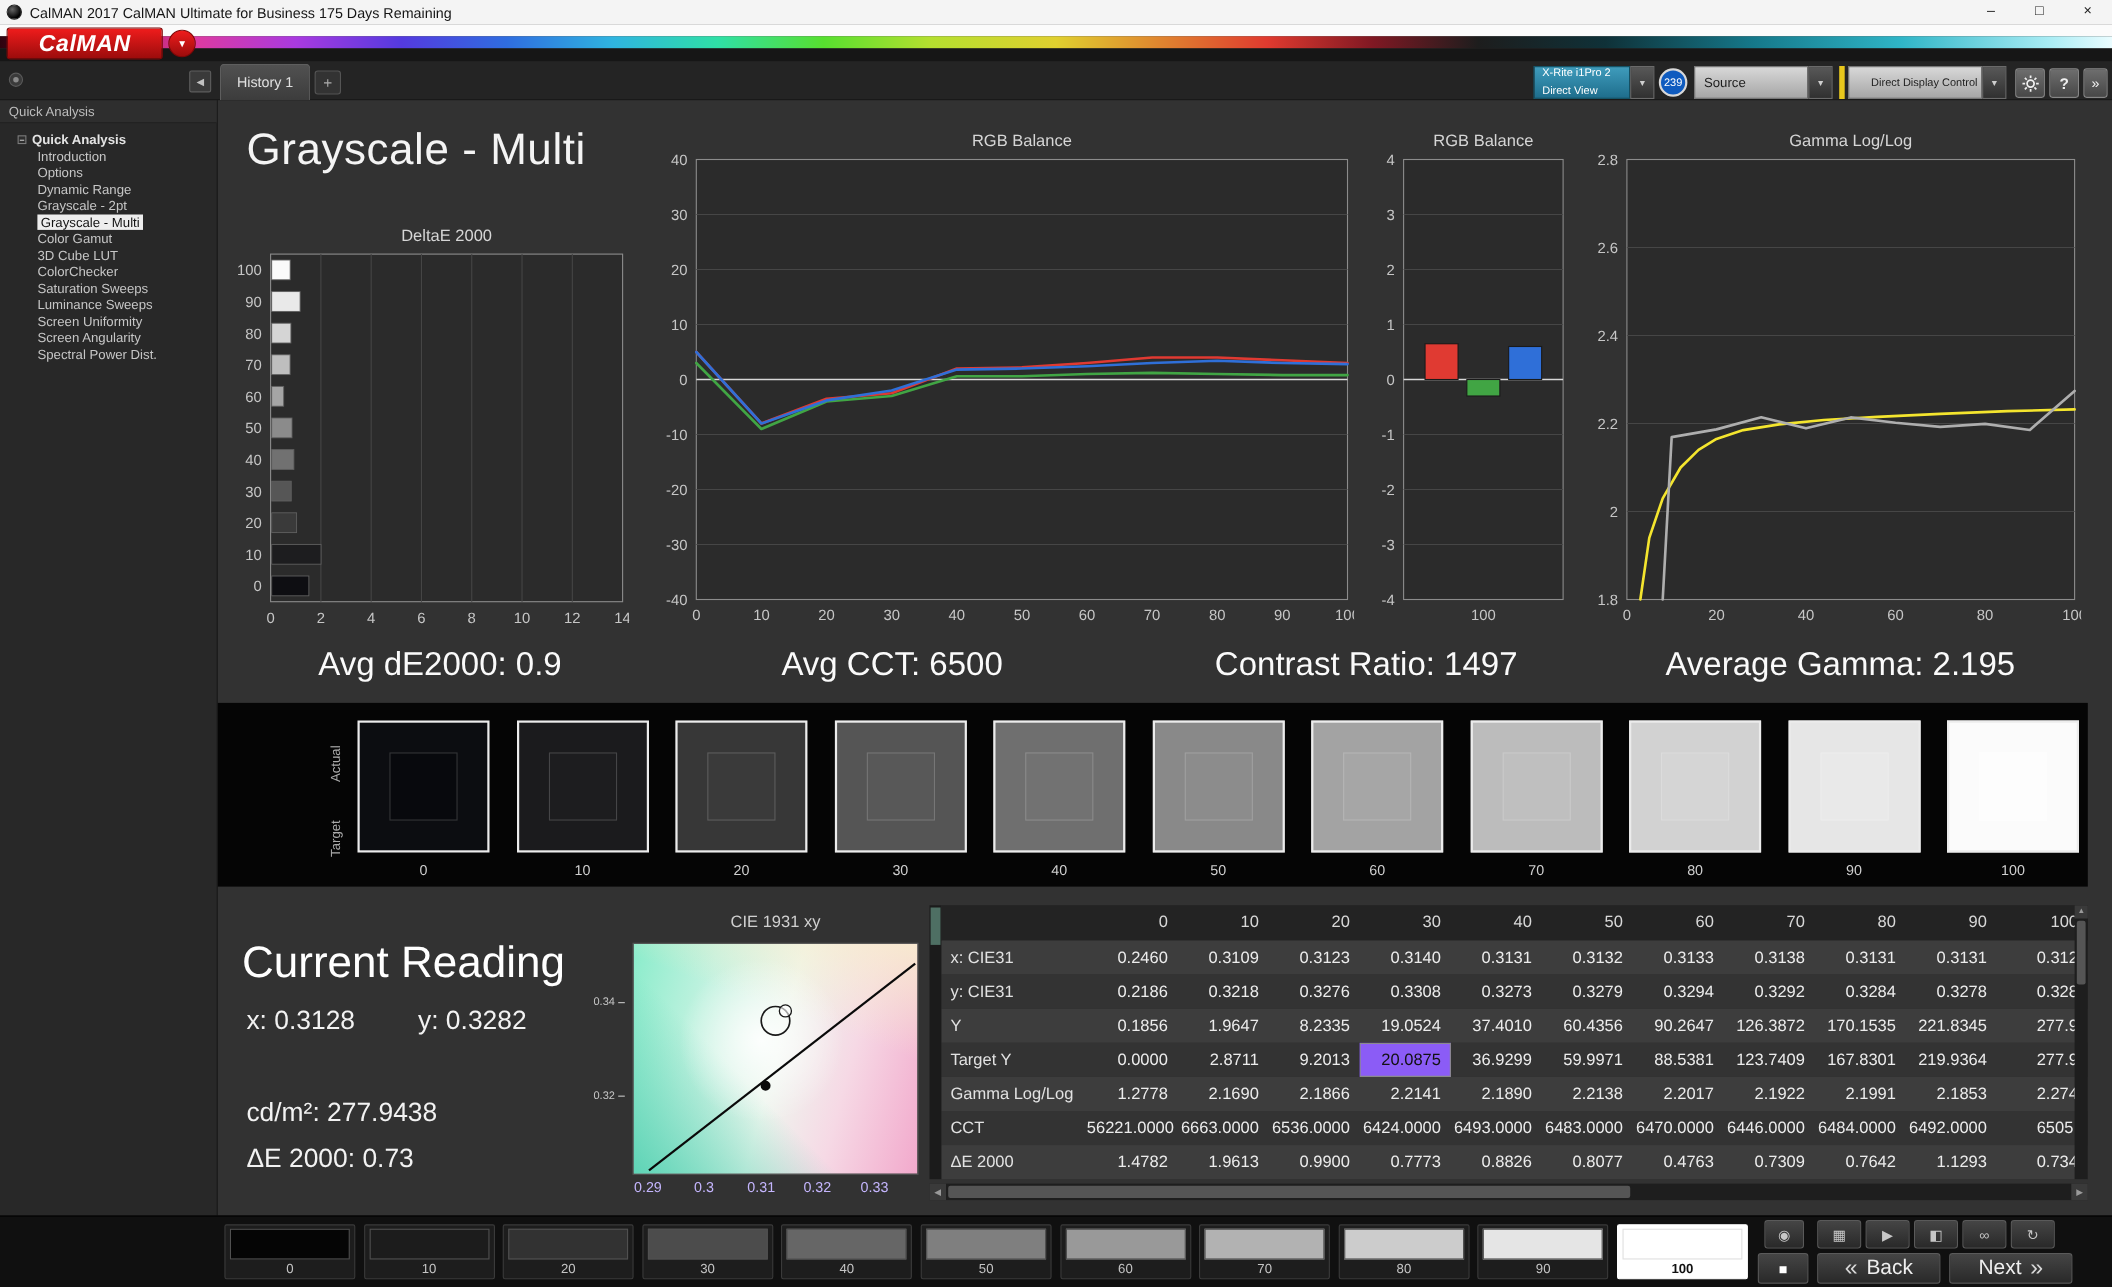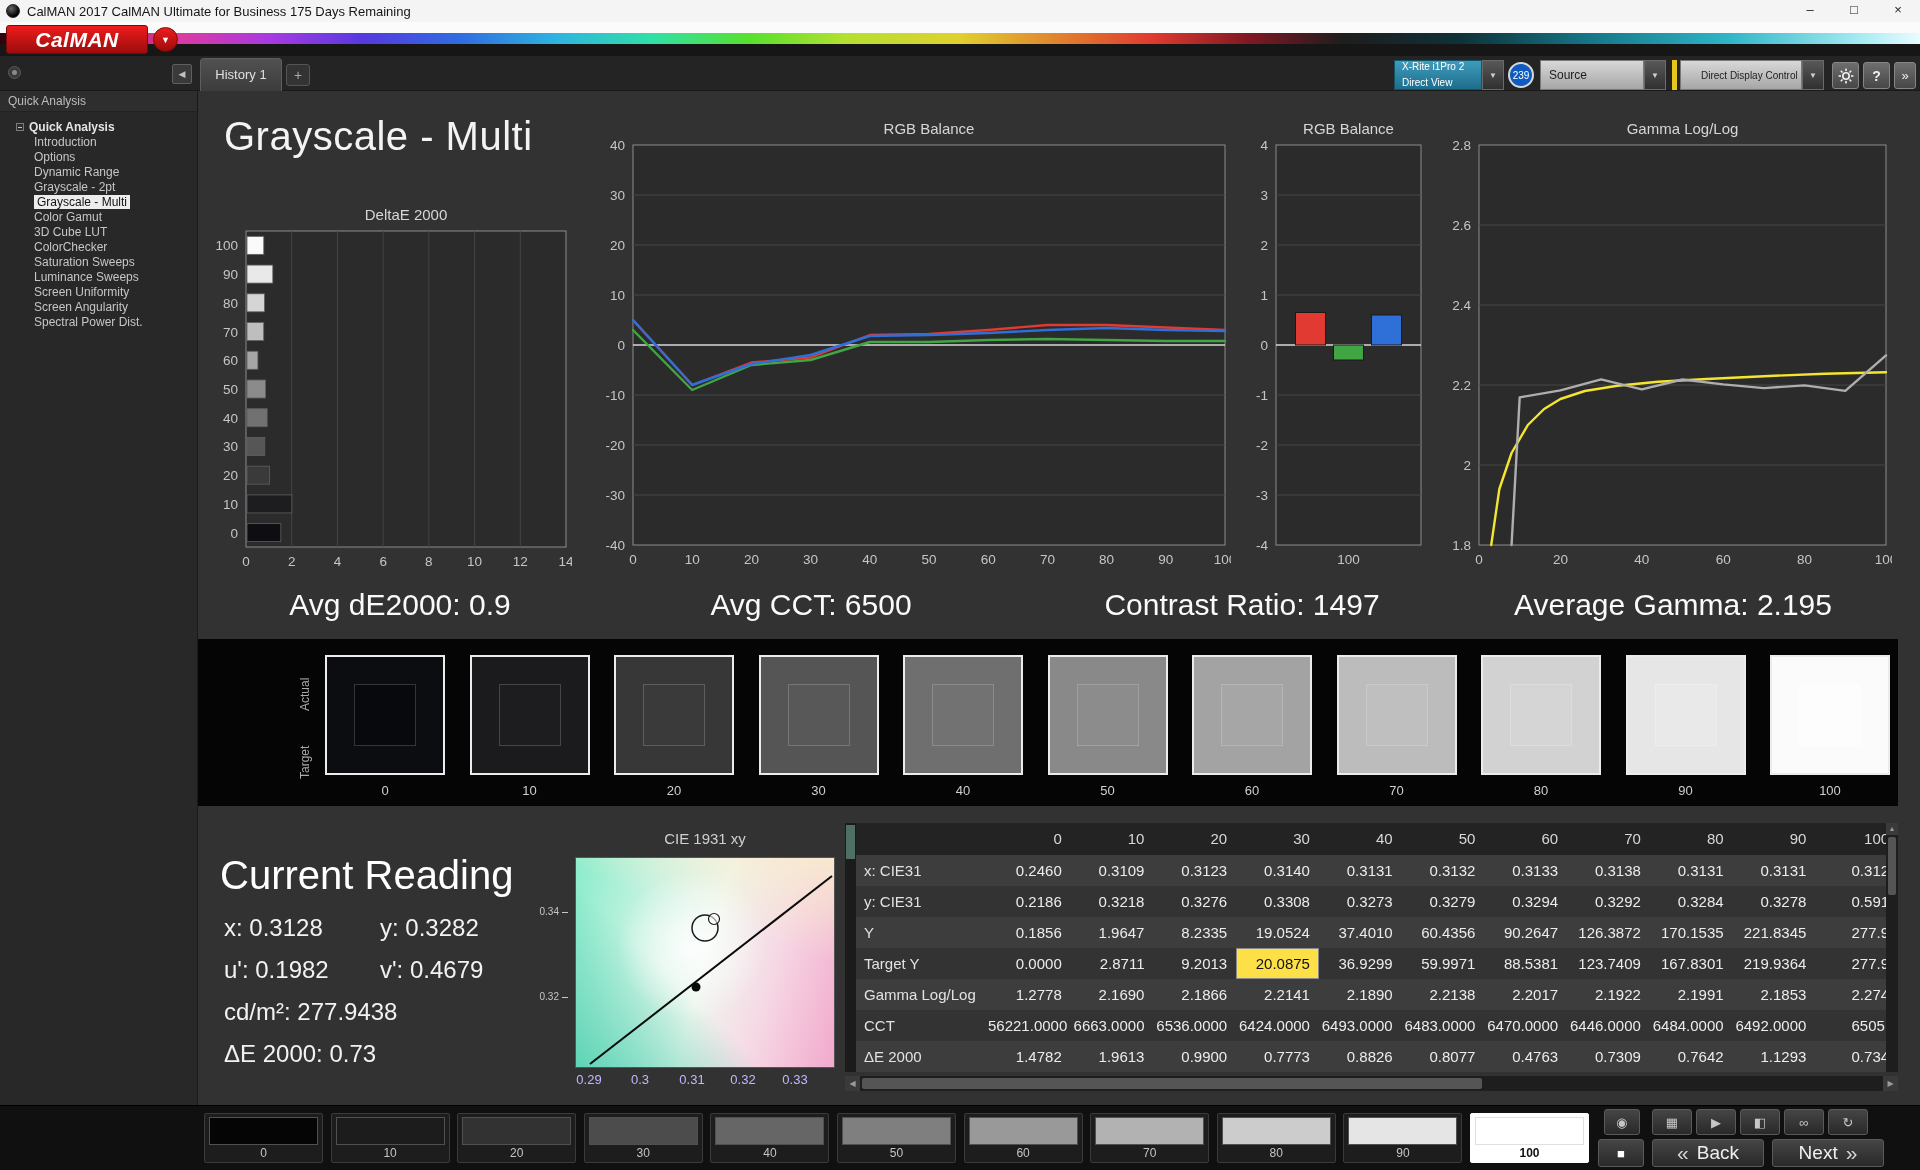--- a/index.html
+++ b/index.html
@@ -77,21 +77,21 @@
 .tgutter{position:absolute;left:845px;top:823px;width:11px;height:249px;background:#1b1b1b}
 .tgutter .handle{margin:2px 1px;height:34px;background:#4e6f63}
 .table{position:absolute;left:856px;top:823px;width:1042px;background:#2a2a2a}
 .trow{display:flex;height:31px;line-height:31px}
 .trow.thead{height:32px;line-height:32px;background:#232323}
 .trow.light{background:#3d3d3d}
 .trow.dark{background:#333}
 .tlabel{width:132px;flex:none;padding-left:8px;font-size:15px;color:#e2e2e2;overflow:hidden}
 .tcell{flex:1;text-align:right;padding-right:9px;font-size:15px;color:#ececec;overflow:hidden}
 .trow.thead .tcell{color:#d8d8d8}
-.tcell.hl{background:#fde047;color:#111;box-shadow:inset 0 0 0 1px #8a8a8a}
+.tcell.hl{background:#8b5cf6;color:#111;box-shadow:inset 0 0 0 1px #8a8a8a}
 .hscroll{position:absolute;left:845px;top:1076px;width:1053px;height:15px;background:#1e1e1e;display:flex;align-items:center}
 .scroll-arrow{width:15px;height:15px;flex:none;background:#3a3a3a;color:#9a9a9a;font-size:8px;text-align:center;line-height:15px}
 .hthumb{height:11px;width:620px;background:#555;border-radius:2px;margin:0 2px}
 .hspace{flex:1}
 .vscroll{position:absolute;left:1886px;top:823px;width:12px;height:249px;background:#1e1e1e;display:flex;flex-direction:column;align-items:center}
 .vscroll .scroll-arrow{width:12px;height:12px;line-height:12px;font-size:7px}
 .vthumb{width:8px;height:58px;background:#555;border-radius:2px;margin-top:2px}
 
 
 .pattern-bar{position:absolute;left:0;top:1105px;width:1920px;height:65px;background:#101010;border-top:1px solid #000}
@@ -387,24 +387,20 @@
         <div class="swatch-inner" style="background: rgb(253, 253, 253);"></div>
       </div>
       <div class="swatch-label" style="left: 1572px;">100</div>
     </div>
 
   <div class="cr-title">Current Reading</div>
   <div class="cr-line" style="left:224px;top:914px">
     <span>x: 0.3128</span>
     <span class="c2">y: 0.3282</span>
   </div>
-  <div class="cr-line" style="left:224px;top:956px">
-    <span>u': 0.1982</span>
-    <span class="c2">v': 0.4679</span>
-  </div>
   <div class="cr-line" style="left:224px;top:998px">cd/m²: 277.9438</div>
   <div class="cr-line" style="left:224px;top:1040px">ΔE 2000: 0.73</div>
 
   <div class="cie-title">CIE 1931 xy</div>
   <div class="cie-ylabel" style="top:906px">0.34</div>
   <div class="cie-ylabel" style="top:991px">0.32</div>
   <div class="cie-plot">
     <svg width="260" height="211" viewBox="0 0 260 211">
       <line x1="14" y1="206" x2="256" y2="18" stroke="#0a0a0a" stroke-width="2"></line>
       <circle cx="129" cy="70" r="13" fill="none" stroke="#1a1a1a" stroke-width="1.5"></circle>
@@ -450,21 +446,21 @@
         <div class="tcell">0.2186</div>
         <div class="tcell">0.3218</div>
         <div class="tcell">0.3276</div>
         <div class="tcell">0.3308</div>
         <div class="tcell">0.3273</div>
         <div class="tcell">0.3279</div>
         <div class="tcell">0.3294</div>
         <div class="tcell">0.3292</div>
         <div class="tcell">0.3284</div>
         <div class="tcell">0.3278</div>
-        <div class="tcell">0.591</div>
+        <div class="tcell">0.328</div>
       </div>
       <div class="trow light">
         <div class="tlabel">Y</div>
         <div class="tcell">0.1856</div>
         <div class="tcell">1.9647</div>
         <div class="tcell">8.2335</div>
         <div class="tcell">19.0524</div>
         <div class="tcell">37.4010</div>
         <div class="tcell">60.4356</div>
         <div class="tcell">90.2647</div>

